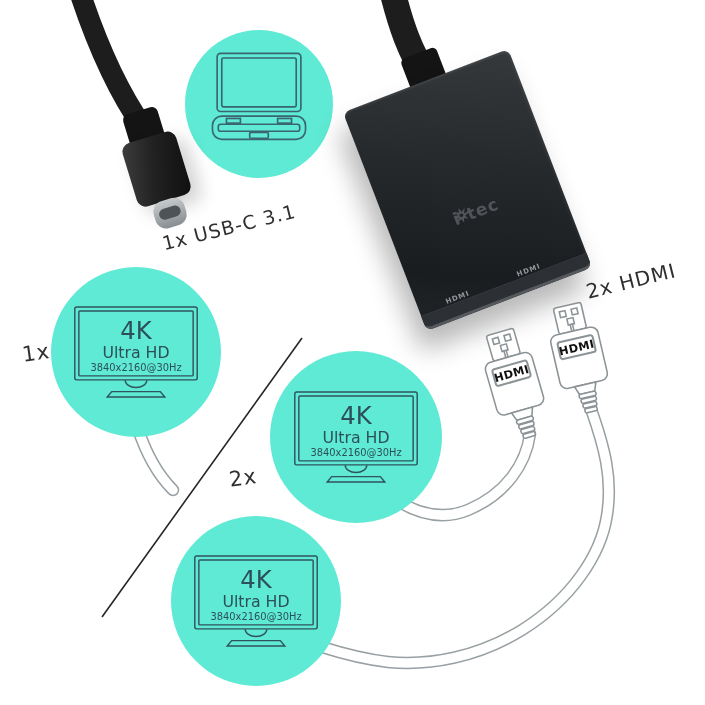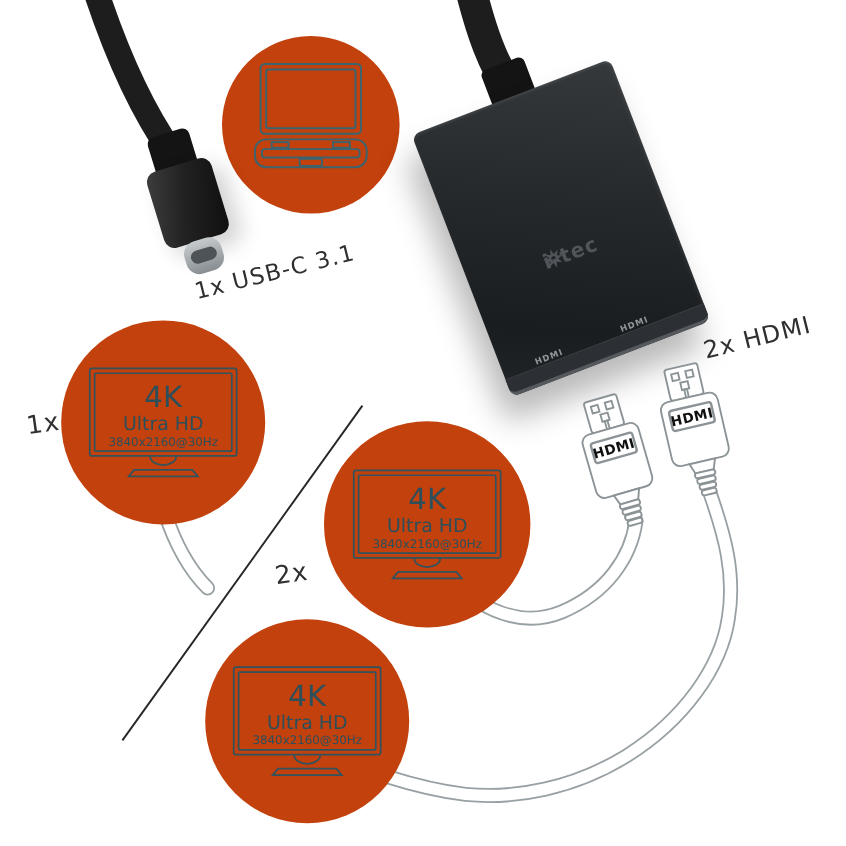--- a/index.html
+++ b/index.html
@@ -4,21 +4,21 @@
 <style>
   html,body{margin:0;padding:0;background:#fff;}
   .stage{
     position:relative;width:705px;height:705px;overflow:hidden;background:#fff;
     font-family:"DejaVu Sans","Liberation Sans",sans-serif;
   }
   .stage svg{position:absolute;left:0;top:0;}
 
   
   .circle{
-    position:absolute;border-radius:50%;background:#c2410c;
+    position:absolute;border-radius:50%;background:#5eead4;
     display:flex;align-items:center;justify-content:center;
   }
   .circle-laptop{left:185px;top:30px;width:148px;height:148px;}
   .circle-mon1{left:51px;top:267px;width:170px;height:170px;}
   .circle-mon2{left:270px;top:351px;width:172px;height:172px;}
   .circle-mon3{left:171px;top:516px;width:170px;height:170px;}
 
   
   .device{
     position:absolute;left:379px;top:73px;width:177px;height:234px;

